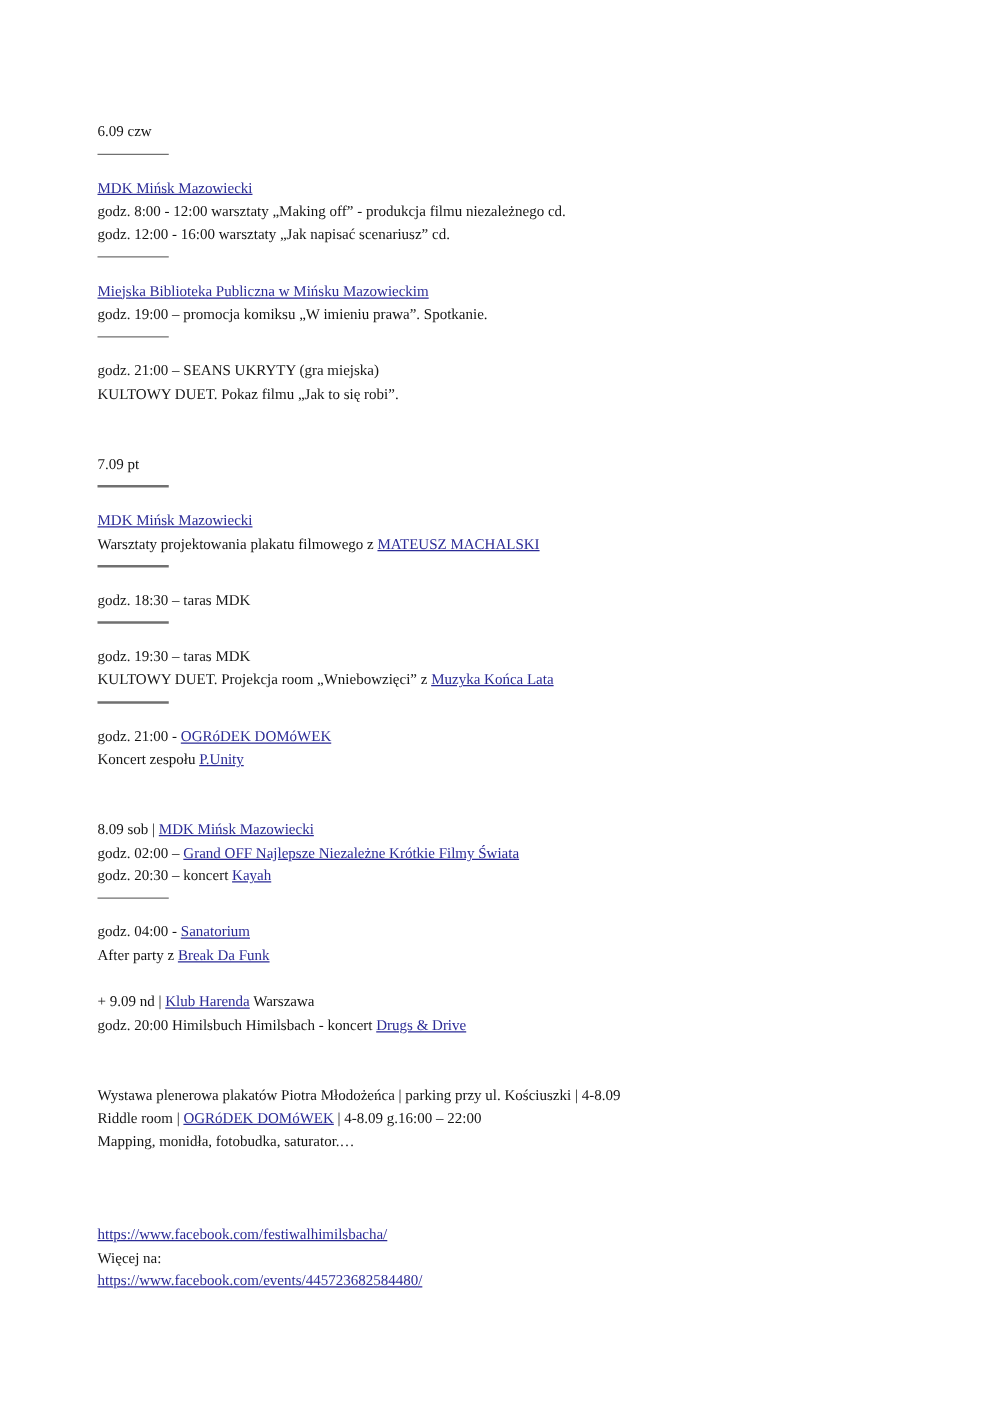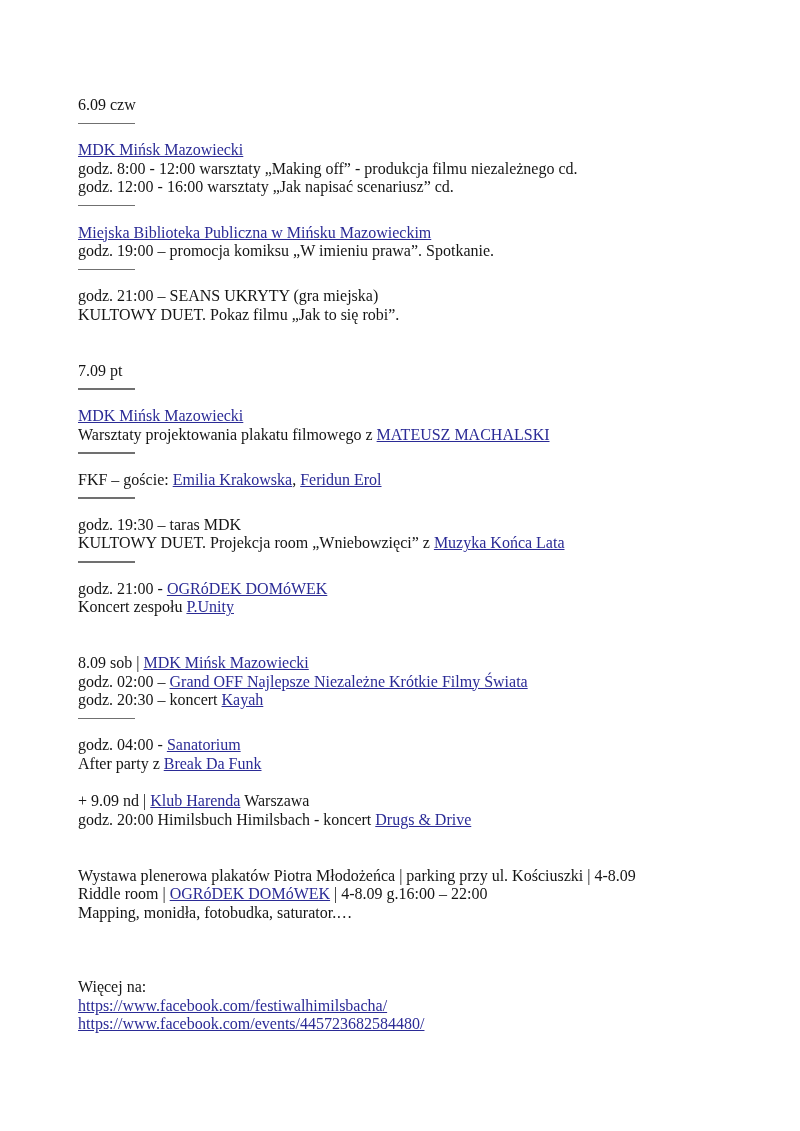--- a/index.html
+++ b/index.html
@@ -6,21 +6,21 @@
     margin: 0;
     padding: 0;
     background: #ffffff;
   }
   .page {
     position: relative;
     width: 736px;
     height: 1131px;
     background: var(--page-bg, #ffffff);
     font-family: "Liberation Serif", "DejaVu Serif", serif;
-    font-size: 16px;
+    font-size: 12px;
     line-height: 18.6px;
     color: var(--text-color, #151515);
     overflow: hidden;
   }
   .content {
     padding: 96px 20px 0 78px;
   }
   .row {
     height: 18.6px;
     white-space: nowrap;
@@ -66,21 +66,21 @@
       <div class="row blank"></div>
       <div class="row text"><span class="plain">7.09 pt</span></div>
       <div class="row separator">
         <div class="sep-line"></div>
       </div>
       <div class="row text"><a class="doclink" href="#">MDK Mińsk Mazowiecki</a></div>
       <div class="row text"><span class="plain">Warsztaty projektowania plakatu filmowego z </span><a class="doclink" href="#">MATEUSZ MACHALSKI</a></div>
       <div class="row separator">
         <div class="sep-line"></div>
       </div>
-      <div class="row text"><span class="plain">FKF – goście: </span><a class="doclink" href="#">Emilia Krakowska</a><span class="plain">, </span><a class="doclink" href="#">Feridun Erol</a></div>
+      <div class="row text"><span class="plain">godz. 18:30 – taras MDK</span></div>
       <div class="row separator">
         <div class="sep-line"></div>
       </div>
       <div class="row text"><span class="plain">godz. 19:30 – taras MDK</span></div>
       <div class="row text"><span class="plain">KULTOWY DUET. Projekcja room „Wniebowzięci” z </span><a class="doclink" href="#">Muzyka Końca Lata</a></div>
       <div class="row separator">
         <div class="sep-line"></div>
       </div>
       <div class="row text"><span class="plain">godz. 21:00 - </span><a class="doclink" href="#">OGRóDEK DOMóWEK</a></div>
       <div class="row text"><span class="plain">Koncert zespołu </span><a class="doclink" href="#">P.Unity</a></div>
@@ -98,17 +98,17 @@
       <div class="row text"><span class="plain">+ 9.09 nd | </span><a class="doclink" href="#">Klub Harenda</a><span class="plain"> Warszawa</span></div>
       <div class="row text"><span class="plain">godz. 20:00 Himilsbuch Himilsbach - koncert </span><a class="doclink" href="#">Drugs &amp; Drive</a></div>
       <div class="row blank"></div>
       <div class="row blank"></div>
       <div class="row text"><span class="plain">Wystawa plenerowa plakatów Piotra Młodożeńca | parking przy ul. Kościuszki | 4-8.09</span></div>
       <div class="row text"><span class="plain">Riddle room | </span><a class="doclink" href="#">OGRóDEK DOMóWEK</a><span class="plain"> | 4-8.09 g.16:00 – 22:00</span></div>
       <div class="row text"><span class="plain">Mapping, monidła, fotobudka, saturator.…</span></div>
       <div class="row blank"></div>
       <div class="row blank"></div>
       <div class="row blank"></div>
+      <div class="row text"><a class="doclink" href="#">https://www.facebook.com/festiwalhimilsbacha/</a></div>
       <div class="row text"><span class="plain">Więcej na:</span></div>
-      <div class="row text"><a class="doclink" href="#">https://www.facebook.com/festiwalhimilsbacha/</a></div>
       <div class="row text"><a class="doclink" href="#">https://www.facebook.com/events/445723682584480/</a></div>
     </div>
 </div>
 
 </body></html>

